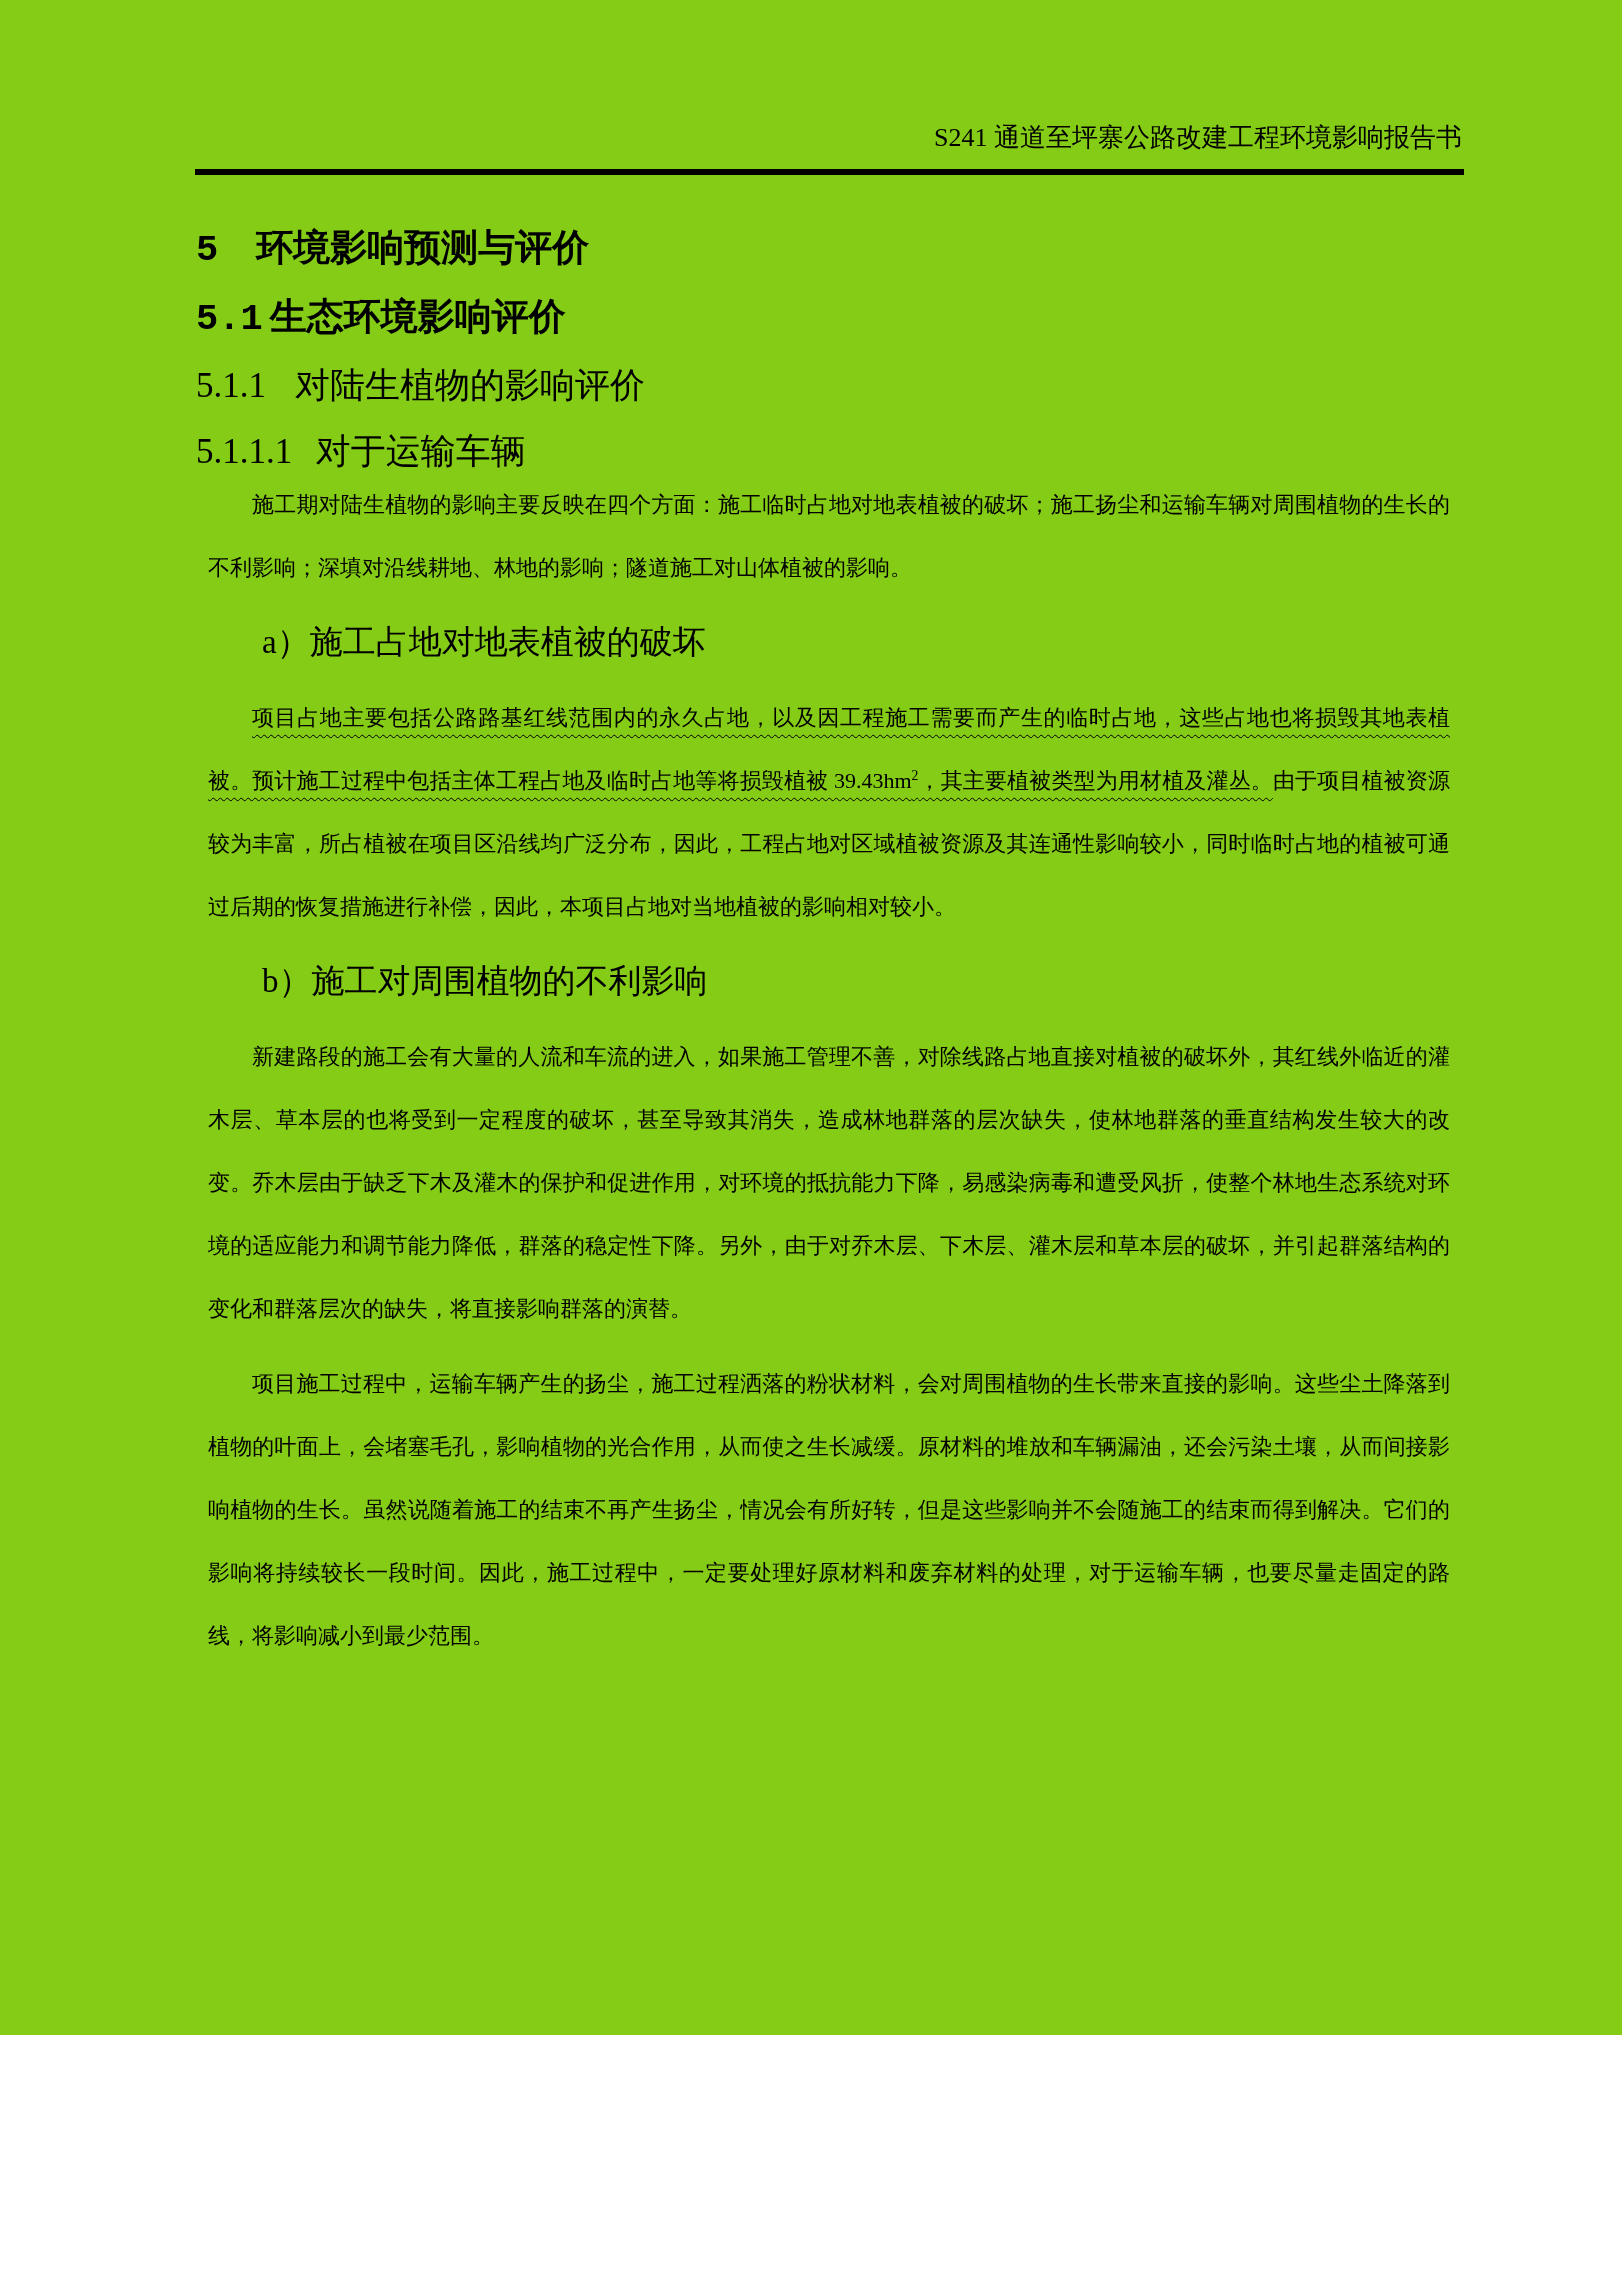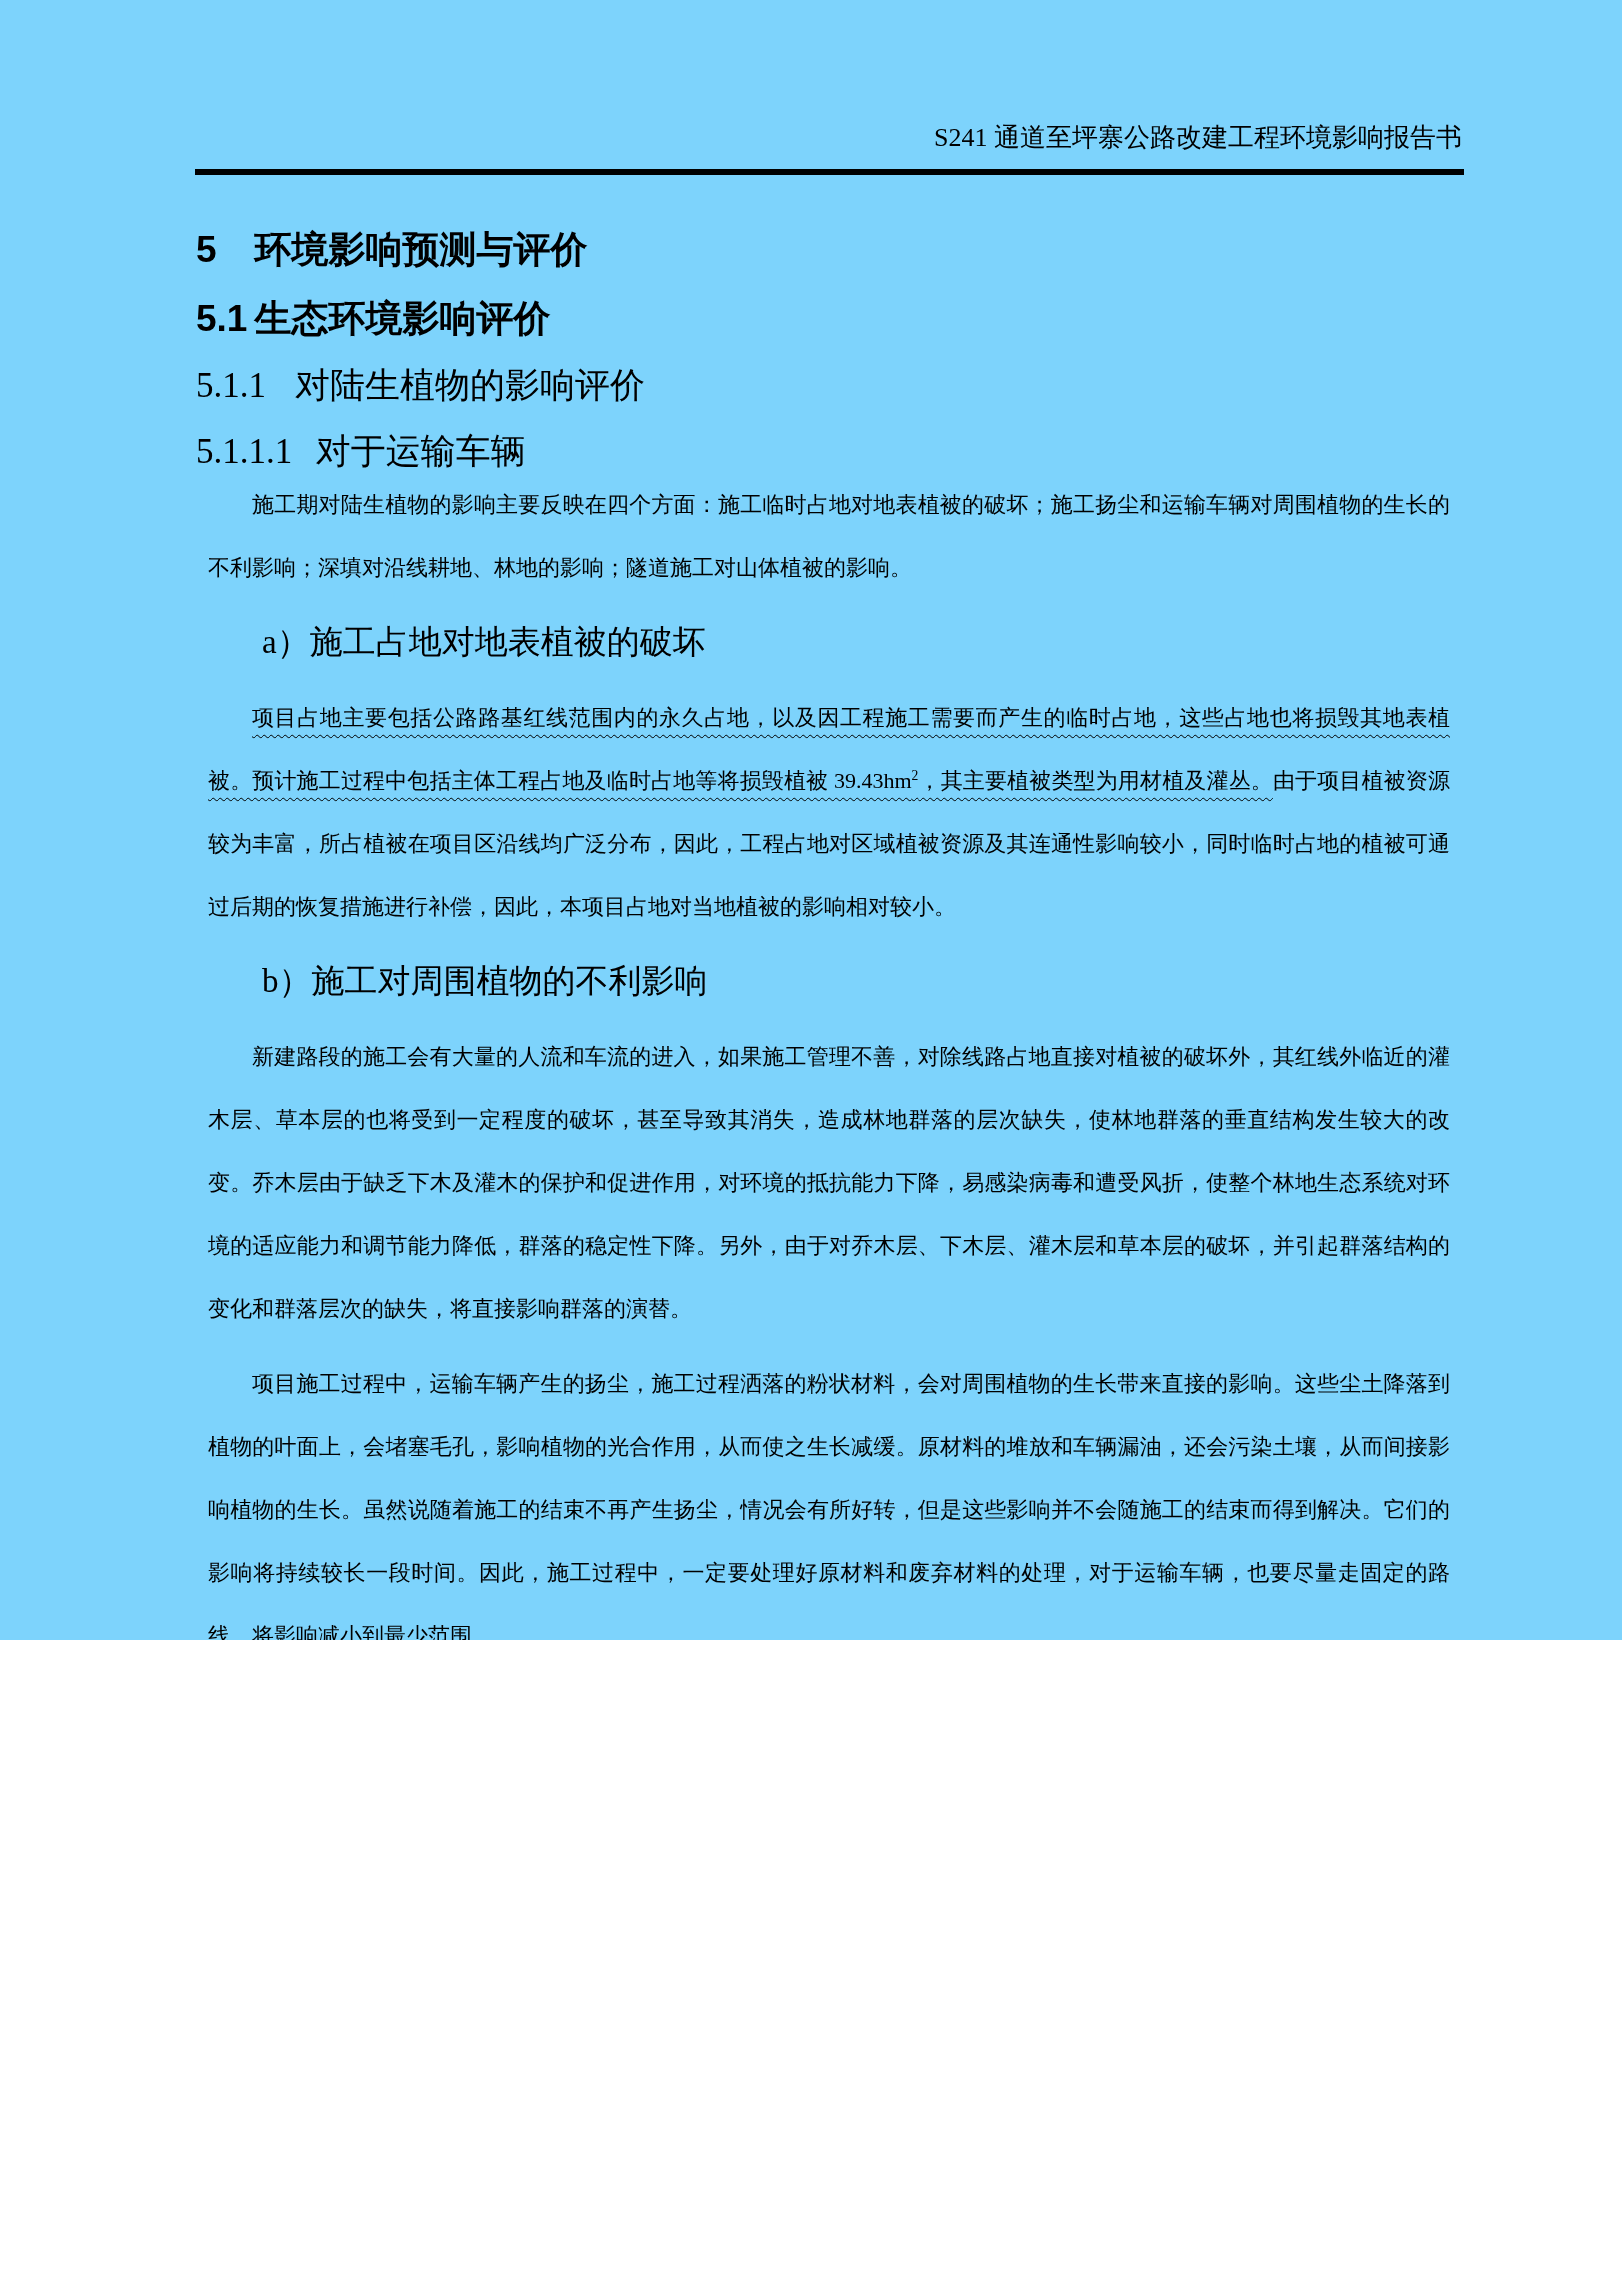--- a/index.html
+++ b/index.html
@@ -3,22 +3,22 @@
 <meta charset="utf-8">
 <style>
   html, body {
     margin: 0;
     padding: 0;
     background: #ffffff;
   }
   .page {
     position: relative;
     width: 1622px;
-    height: 1640px;
-    background: #7dd3fc;
+    height: 2035px;
+    background: #84cc16;
     color: #000000;
     font-family: "Liberation Serif", serif;
     overflow: hidden;
   }
   .running-header {
     position: absolute;
     top: 122px;
     left: 196px;
     width: 1266px;
     text-align: right;
@@ -35,21 +35,21 @@
     height: 5.9px;
     background: #000000;
   }
   .content {
     position: absolute;
     left: 196px;
     top: 216px;
     width: 1266px;
   }
   h1.sec, h2.sec {
-    font-family: Liberation Sans, sans-serif;
+    font-family: Liberation Mono, monospace;
     font-weight: bold;
     font-size: 37px;
     line-height: 1.15;
     margin: 0;
     padding: 0;
   }
   h1.sec { margin-top: 13px; }
   h2.sec { margin-top: 26px; }
   h3.sec, h4.sec {
     font-family: "Liberation Serif", serif;

